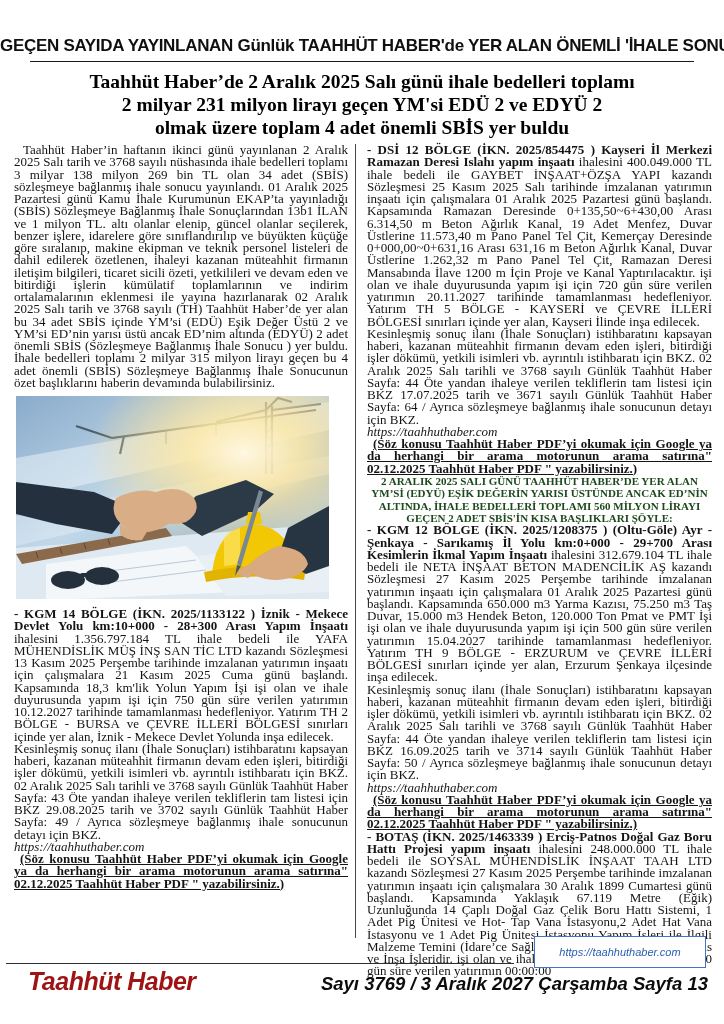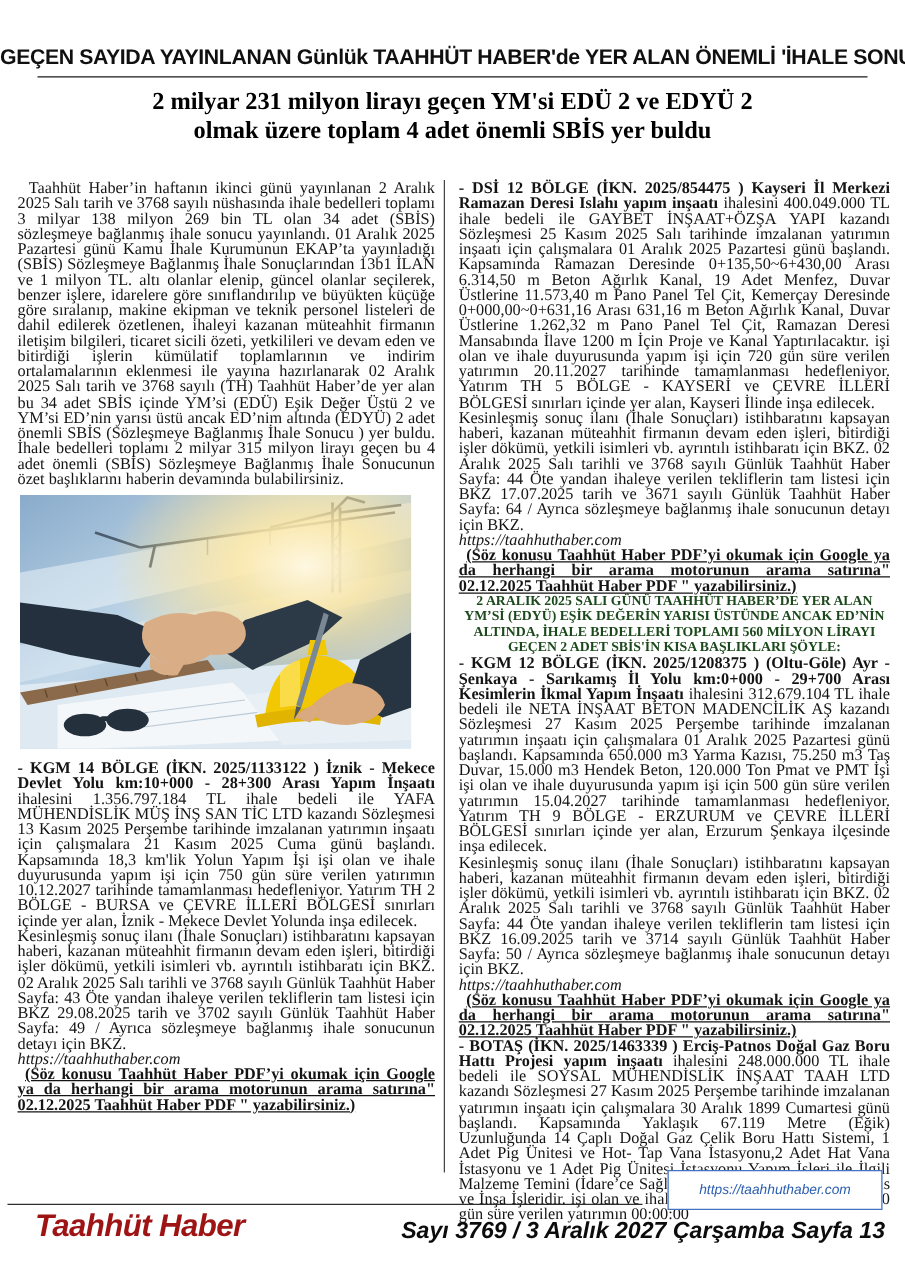--- a/index.html
+++ b/index.html
@@ -52,20 +52,21 @@
 </style>
 </head>
 <body>
 
 <div class="page">
 
   <div class="band">GEÇEN SAYIDA YAYINLANAN Günlük TAAHHÜT HABER'de YER ALAN ÖNEMLİ 'İHALE SONUÇLARI' ÖZETİ</div>
   <div class="band-rule"></div>
 
   <h1 class="title">
+    <span class="tl">Taahhüt Haber’de 2 Aralık 2025 Salı günü ihale bedelleri toplamı</span>
     <span class="tl">2 milyar 231 milyon lirayı geçen YM'si EDÜ 2 ve EDYÜ 2</span>
     <span class="tl">olmak üzere toplam 4 adet önemli SBİS yer buldu</span>
   </h1>
 
   <div class="cols">
 
     <div class="col left">
       <p class="btxt intro">Taahhüt Haber’in haftanın ikinci günü yayınlanan 2 Aralık 2025 Salı tarih ve 3768 sayılı nüshasında ihale bedelleri toplamı 3 milyar 138 milyon 269 bin TL olan 34 adet (SBİS) sözleşmeye bağlanmış ihale sonucu yayınlandı. 01 Aralık 2025 Pazartesi günü Kamu İhale Kurumunun EKAP’ta yayınladığı (SBİS) Sözleşmeye Bağlanmış İhale Sonuçlarından 13b1 İLAN ve 1 milyon TL. altı olanlar elenip, güncel olanlar seçilerek, benzer işlere, idarelere göre sınıflandırılıp ve büyükten küçüğe göre sıralanıp, makine ekipman ve teknik personel listeleri de dahil edilerek özetlenen, ihaleyi kazanan müteahhit firmanın iletişim bilgileri, ticaret sicili özeti, yetkilileri ve devam eden ve bitirdiği işlerin kümülatif toplamlarının ve indirim ortalamalarının eklenmesi ile yayına hazırlanarak 02 Aralık 2025 Salı tarih ve 3768 sayılı (TH) Taahhüt Haber’de yer alan bu 34 adet SBİS içinde YM’si (EDÜ) Eşik Değer Üstü 2 ve YM’si ED’nin yarısı üstü ancak ED’nim altında (EDYÜ) 2 adet önemli SBİS (Sözleşmeye Bağlanmış İhale Sonucu ) yer buldu. İhale bedelleri toplamı 2 milyar 315 milyon lirayı geçen bu 4 adet önemli (SBİS) Sözleşmeye Bağlanmış İhale Sonucunun özet başlıklarını haberin devamında bulabilirsiniz.</p>
 
       <div class="photo">

